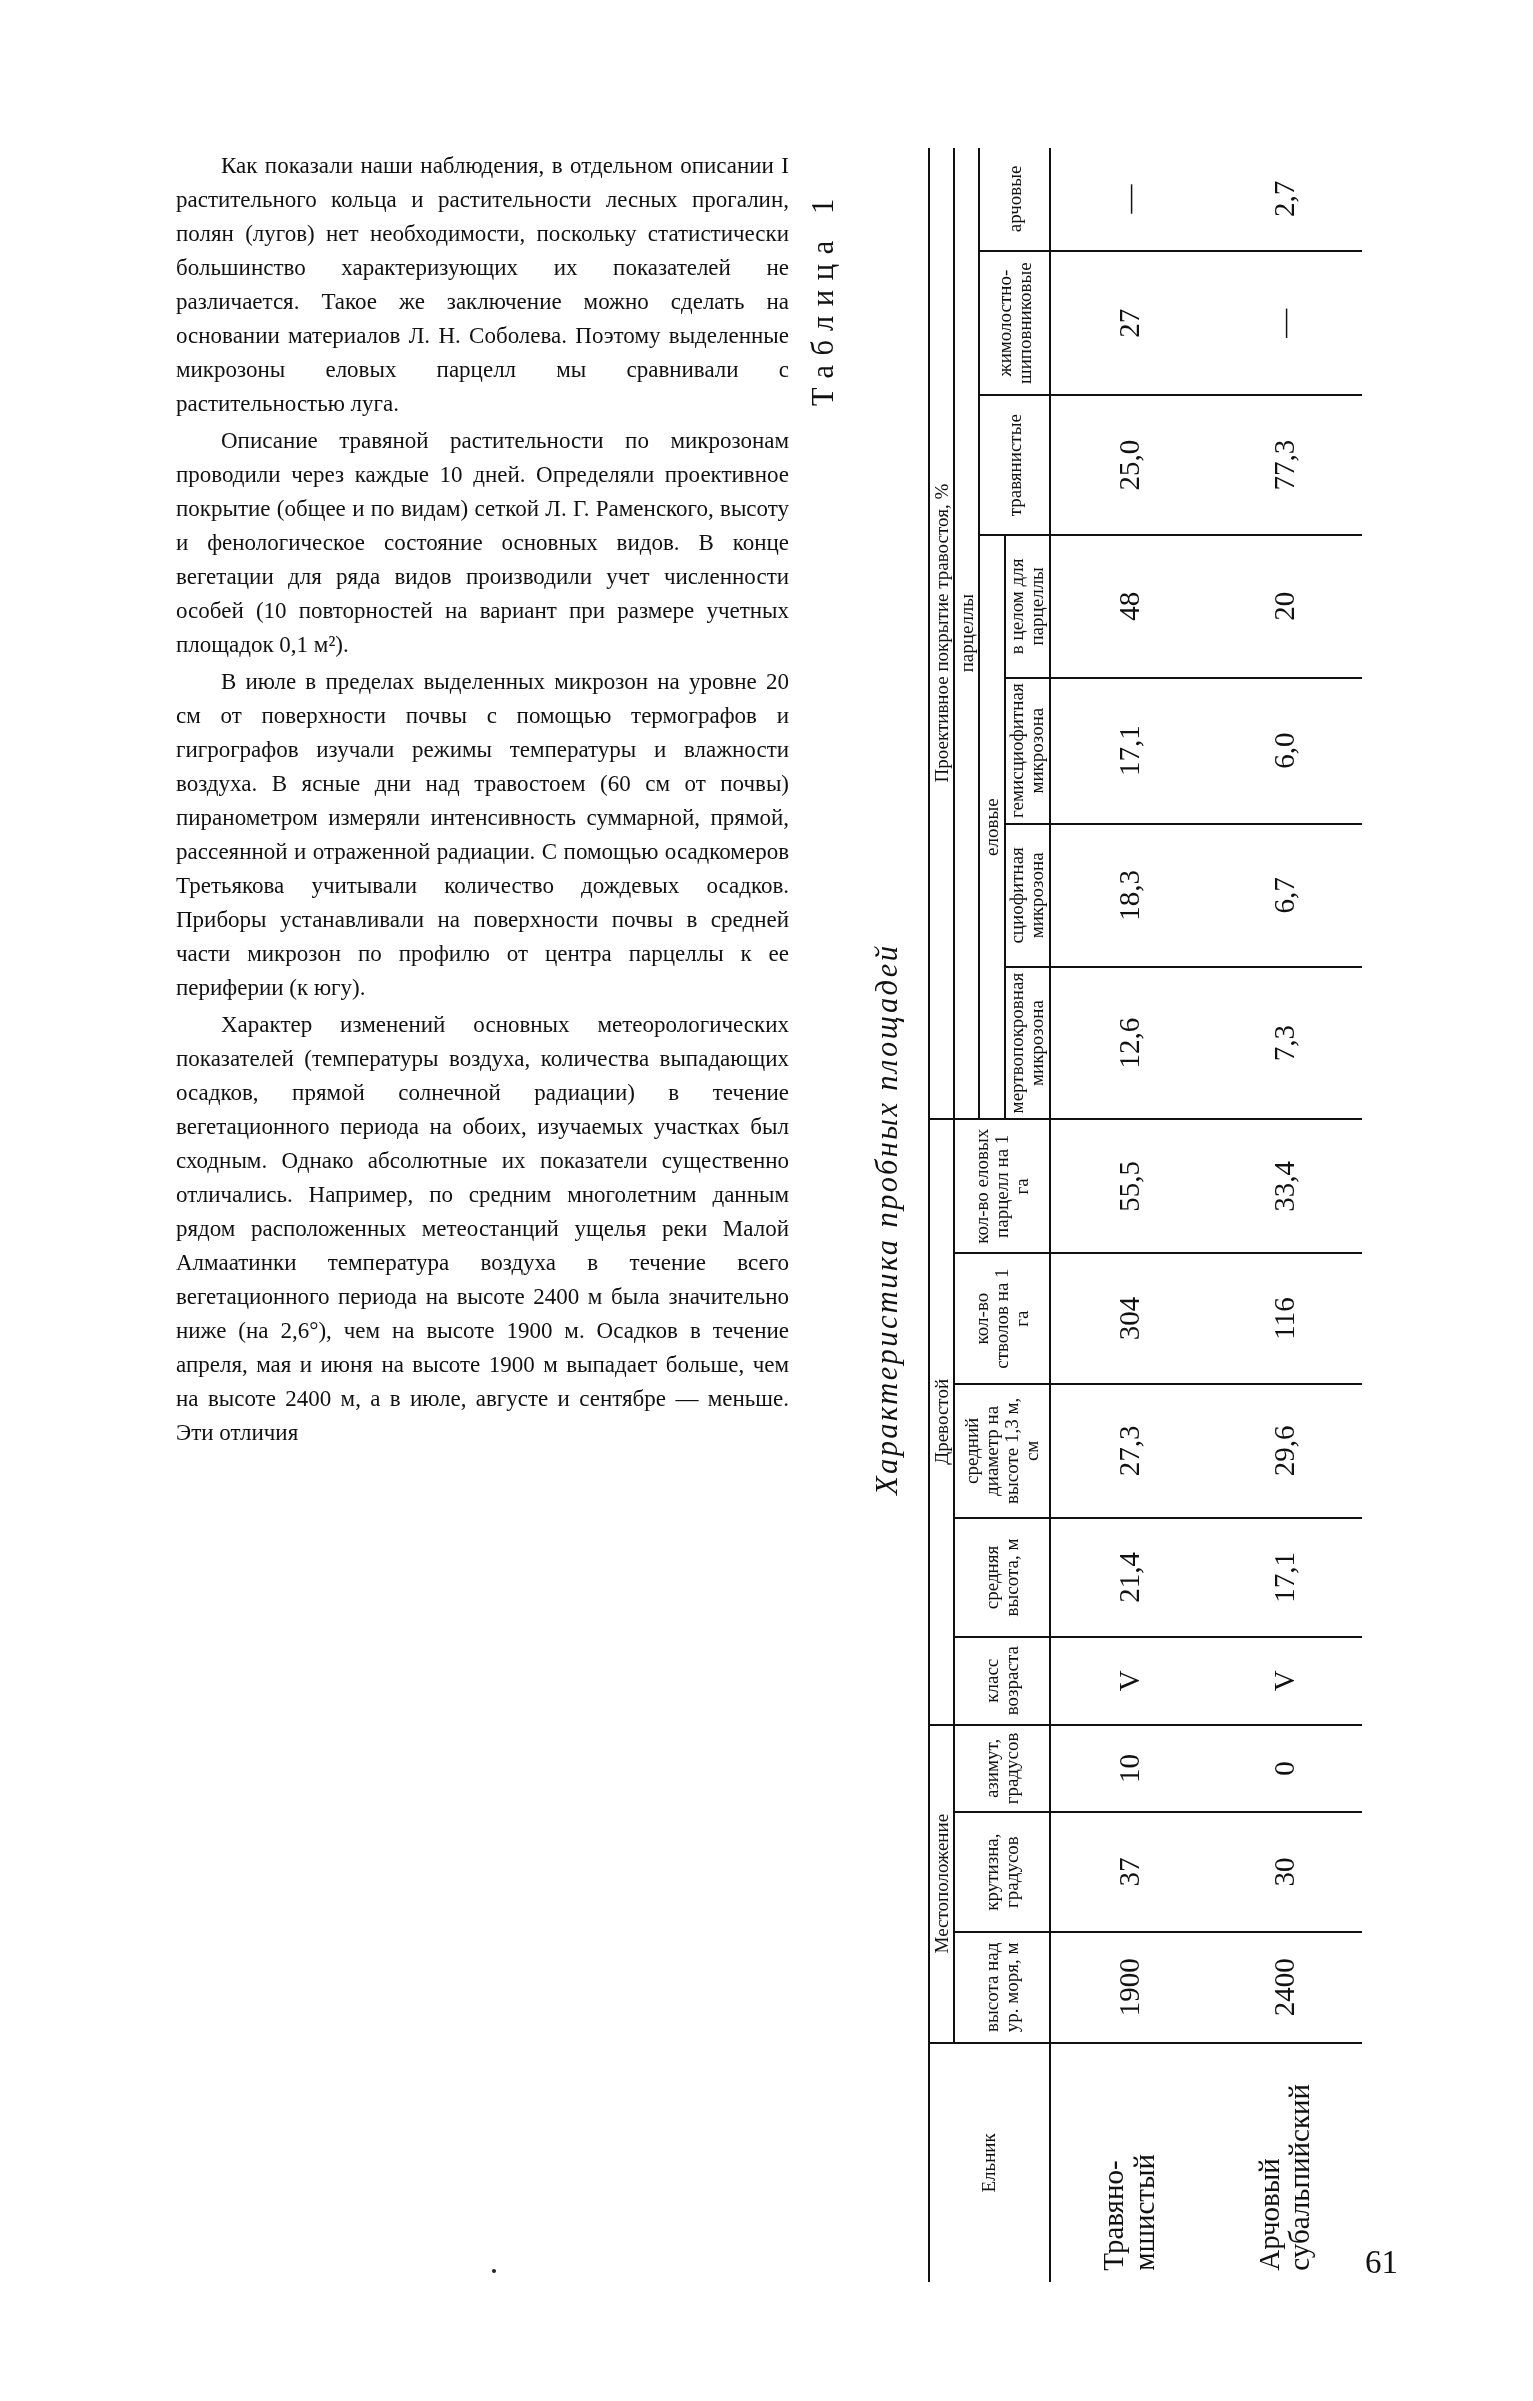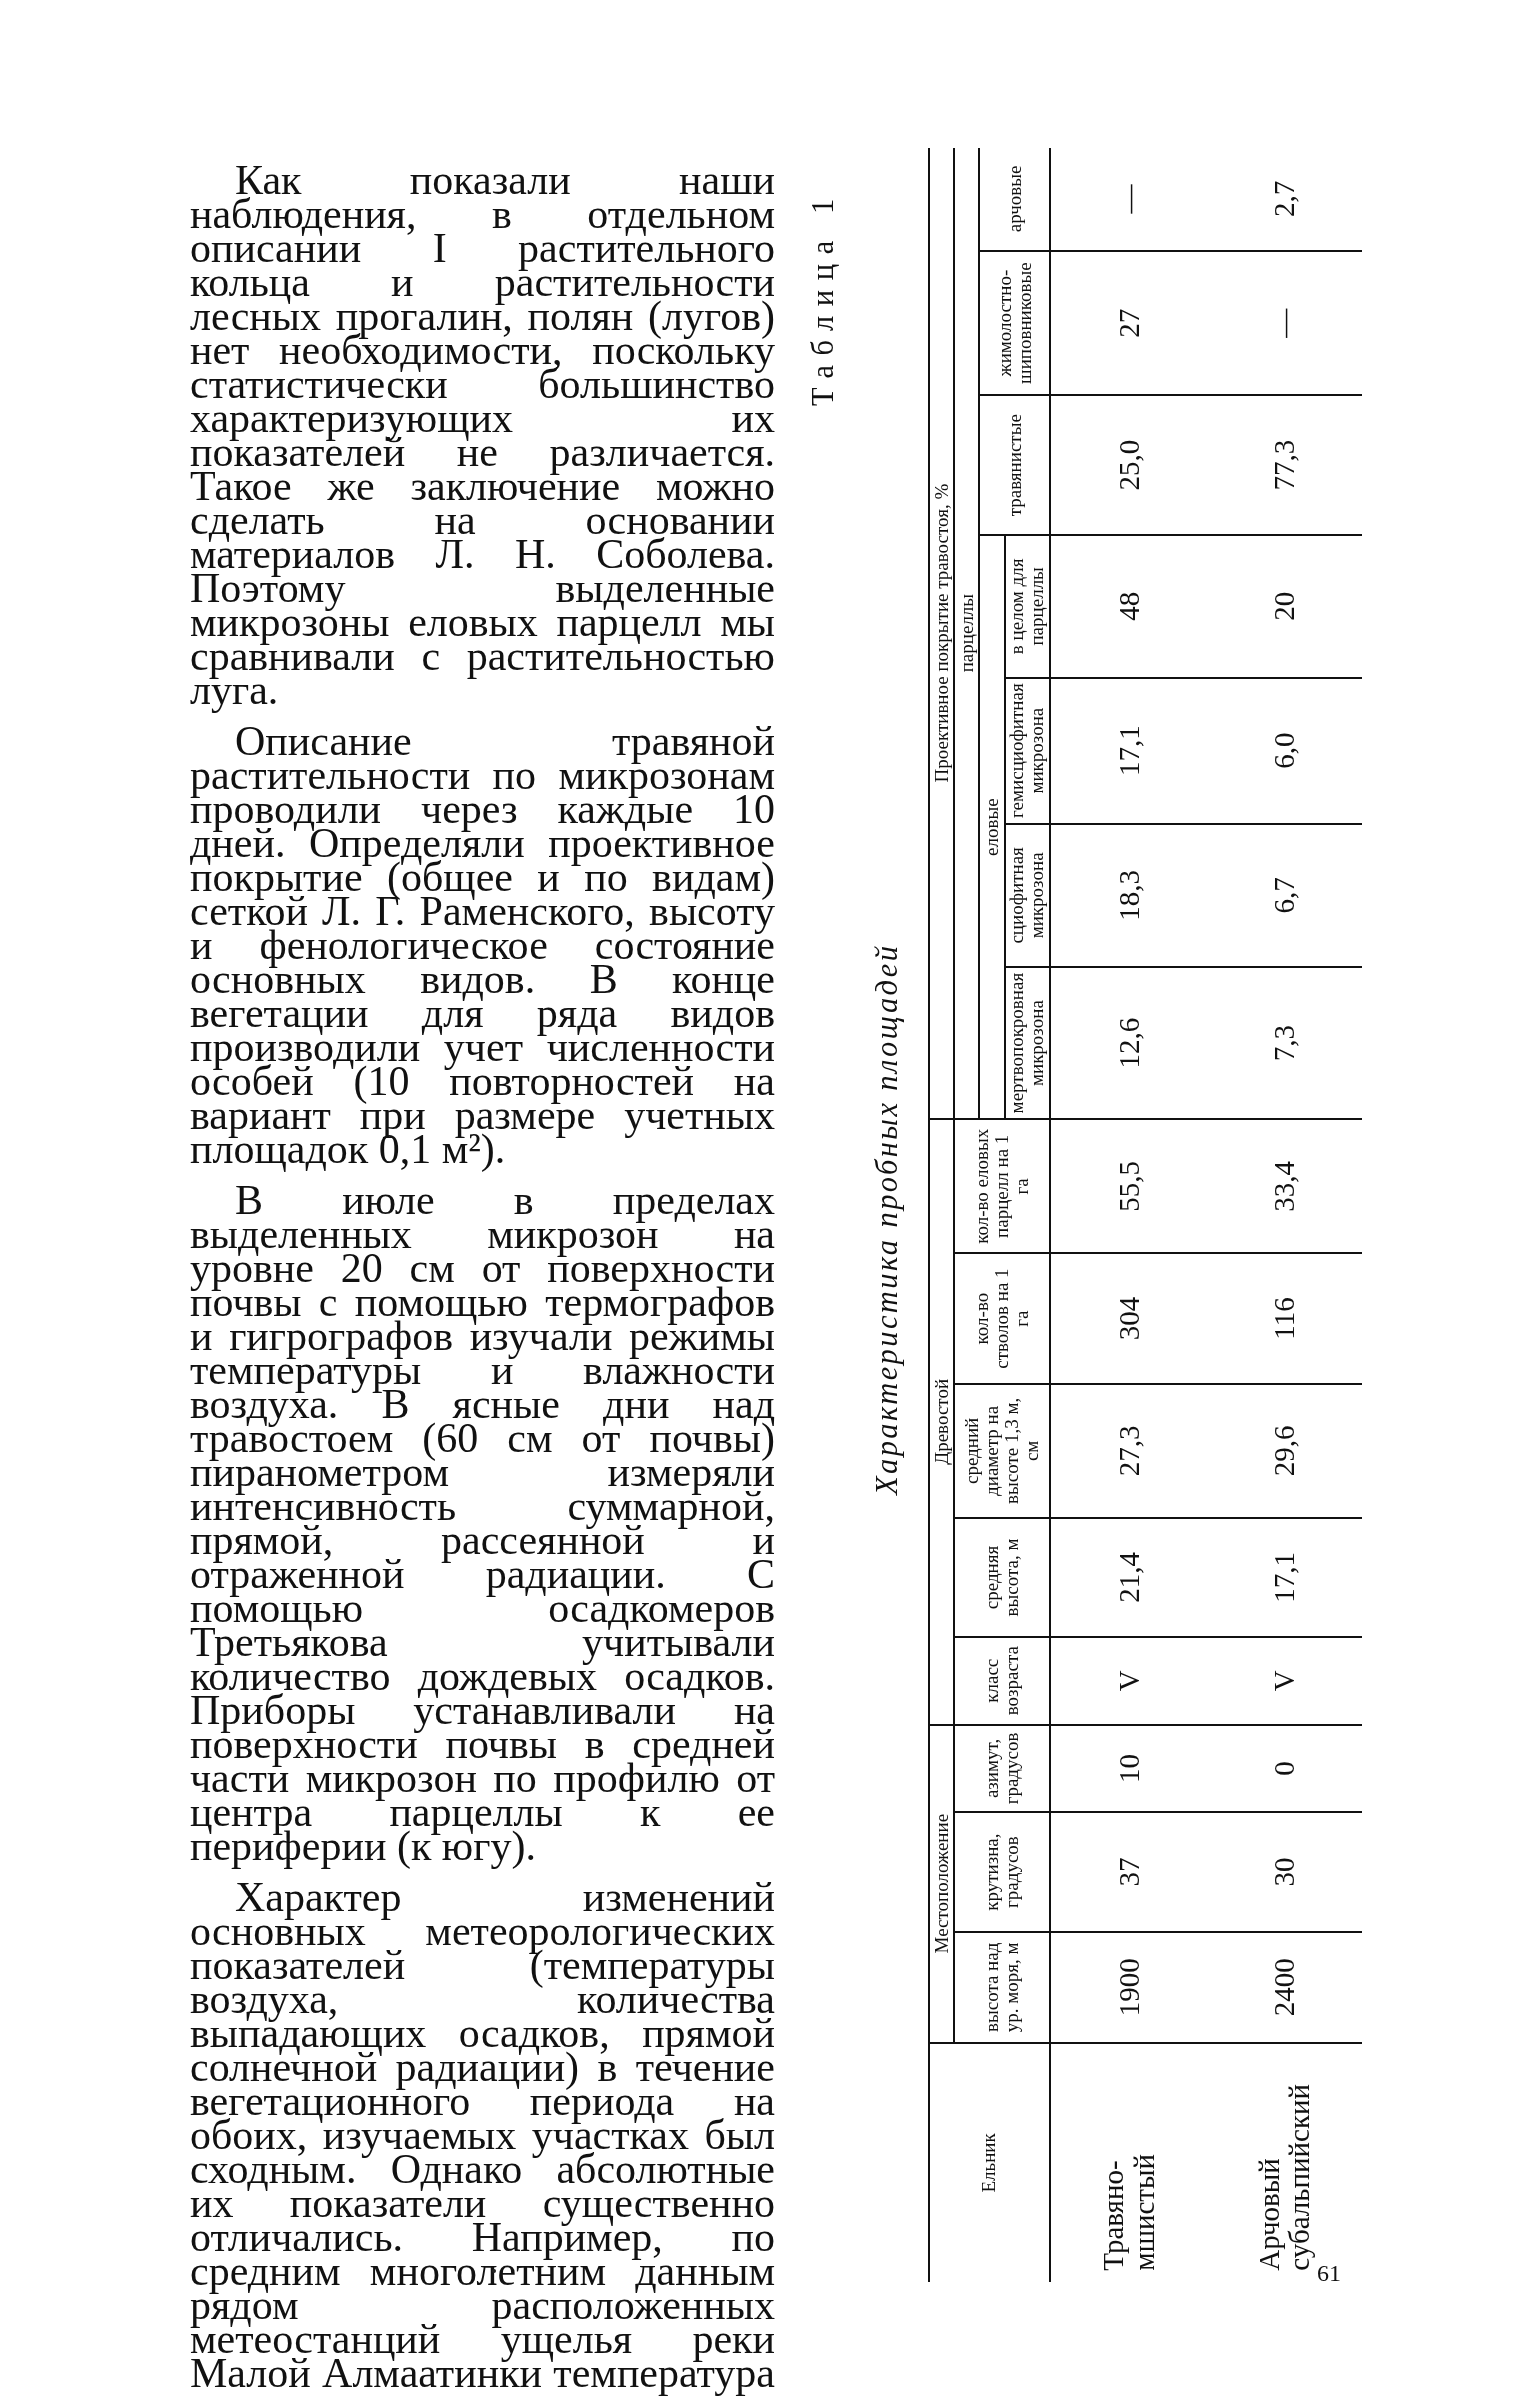--- a/index.html
+++ b/index.html
@@ -1,24 +1,24 @@
 <!DOCTYPE html>
 <html style="font-size:13px"><head>
 <meta charset="utf-8">
 <style>
   html, body { margin: 0; padding: 0; background: #ffffff; }
   body { width: 1533px; height: 2401px; position: relative; overflow: hidden; color: #111; font-family: "Liberation Serif", "DejaVu Serif", serif; }
   .col-text { position: absolute; left: 173px; top: 146px; width: 619px; }
-  .col-text p { margin: 17px; font-size: 42px; line-height: 34px; text-align: justify; text-indent: 45px; hyphens: manual; }
+  .col-text p { margin: 3px; font-size: 23px; line-height: 34px; text-align: justify; text-indent: 45px; hyphens: manual; }
   .col-text p + p { margin-top: 0; font-family: Liberation Serif, serif; }
   .tab-label { position: absolute; left: 800px; top: 165px; width: 48px; height: 241px; }
   .tab-label span { position: absolute; left: 0; top: 0; transform-origin: 0 0; transform: translate(6.4px, 241px) rotate(-90deg); white-space: nowrap; font-size: 30.5px; letter-spacing: 9.6px; }
   .caption { position: absolute; left: 864px; top: 932px; width: 48px; height: 563px; }
   .caption span { position: absolute; left: 0; top: 0; transform-origin: 0 0; transform: translate(6.4px, 563px) rotate(-90deg); white-space: nowrap; font-size: 30.5px; font-style: italic; letter-spacing: 2.4px; }
-  .page-num { position: absolute; left: 1317px; top: 2244px; font-size: 24px; margin-top: 16px; }
+  .page-num { position: absolute; left: 1365px; top: 2244px; font-size: 33px; }
   .dot { position: absolute; left: 492px; top: 2269px; width: 4px; height: 4px; background: #222; border-radius: 50%; }
 
   
   .table-wrap { position: absolute; left: 928px; top: 2282px; width: 2134px; height: 434px; transform-origin: 0 0; transform: rotate(-90deg); }
   table.t { border-collapse: collapse; width: 100%; height: 100%; font-family: "Liberation Serif", "DejaVu Serif", serif; font-size: 20px; line-height: 22px; }
   table.t th, table.t td { border: 2px solid #111; text-align: center; vertical-align: middle; padding: 1.6px 4.8px; font-weight: normal; }
   table.t thead th { font-size: 19px; line-height: 20px; }
   table.t tbody td { font-size: 29px; line-height: 30.5px; border-top: none; border-bottom: none; padding: 6.4px 3.2px; }
   table.t tbody tr:first-child td { border-top: 2.4px solid #111; }
   table.t tbody tr:last-child td { border-bottom: none; }

